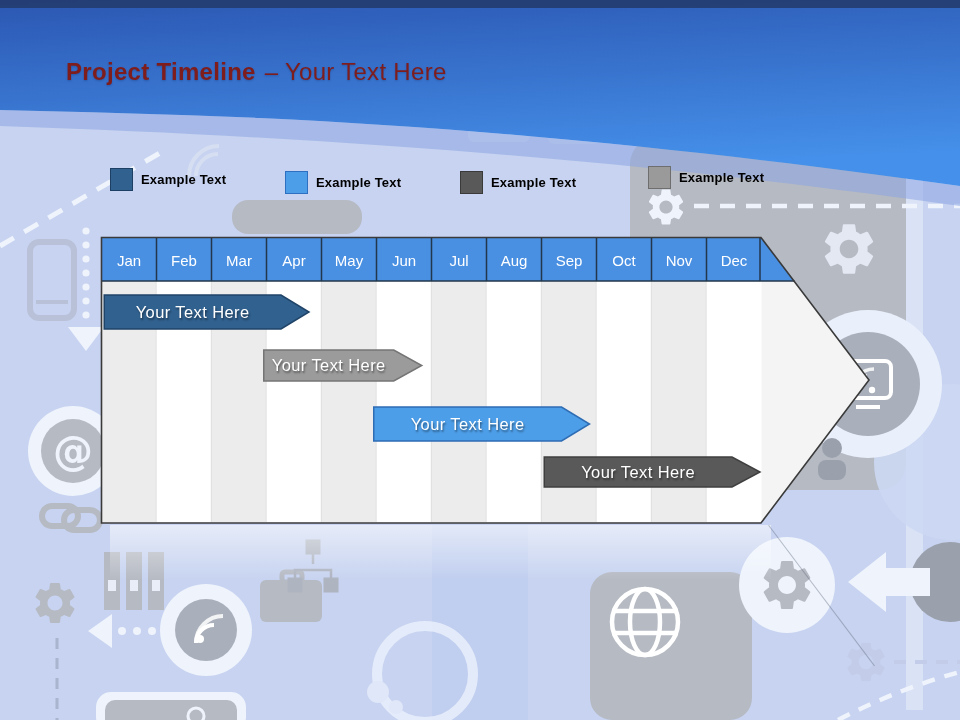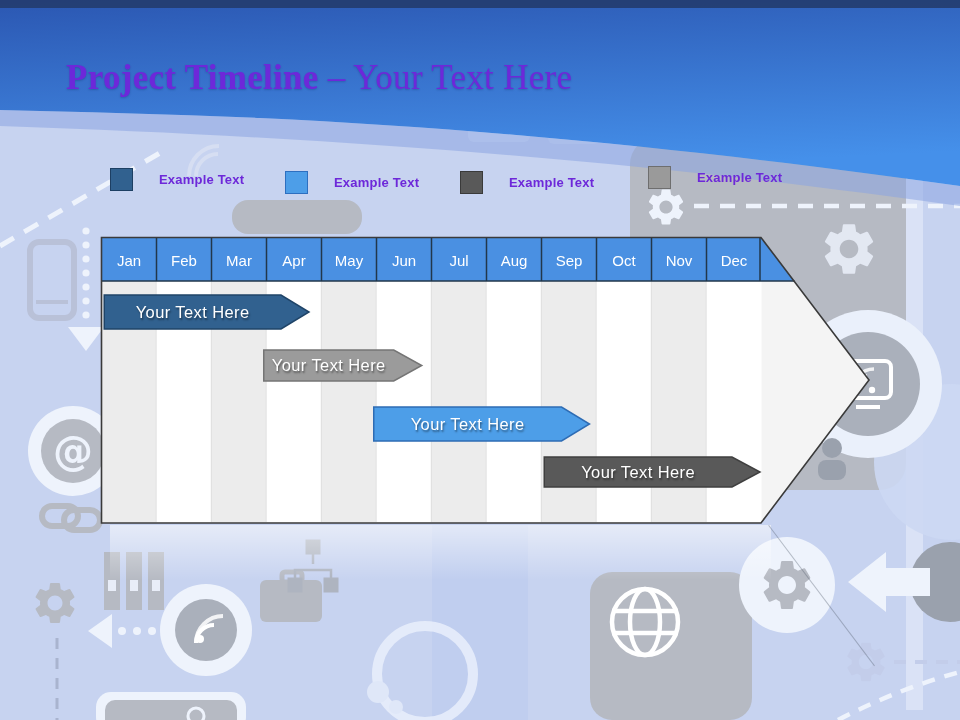--- a/index.html
+++ b/index.html
@@ -3,29 +3,29 @@
 <meta charset="utf-8">
 <style>
   html,body{margin:0;padding:0;}
   .slide{position:relative;width:960px;height:720px;overflow:hidden;background:#c7d3f0;
          font-family:"Liberation Sans",sans-serif;}
   svg{display:block;}
   .abs{position:absolute;}
 
   
   .header-curve{left:0;top:0;z-index:3;pointer-events:none;}
-  .title{left:66px;top:58px;z-index:4;color:#6d28d9;font-size:35px;letter-spacing:.3px;
-         text-shadow:0 1px 2px rgba(10,30,80,.25);white-space:nowrap;font-family:Liberation Serif, serif;}
+  .title{left:66px;top:58px;z-index:4;color:#7f1d1d;font-size:24px;letter-spacing:.3px;
+         text-shadow:0 1px 2px rgba(10,30,80,.25);white-space:nowrap;}
   .title .b{font-weight:bold;}
   .title .r{font-weight:normal;margin-left:9px;}
 
   
   .legend-item{position:absolute;display:flex;align-items:center;z-index:5;}
   .legend-swatch{width:23px;height:23px;border:1.5px solid #444;box-sizing:border-box;flex:0 0 auto;}
-  .legend-label{margin-left:26px;font-size:13px;font-weight:bold;color:#6d28d9;letter-spacing:.2px;}
+  .legend-label{margin-left:8px;font-size:13px;font-weight:bold;color:#000000;letter-spacing:.2px;}
   .legend-item:nth-child(1){left:110px;top:168px;}
   .legend-item:nth-child(2){left:285px;top:171px;}
   .legend-item:nth-child(3){left:460px;top:171px;}
   .legend-item:nth-child(4){left:648px;top:166px;}
 
   
   .timeline-wrap{left:100px;top:236px;z-index:6;}
   .month-label{font-size:15px;fill:#ffffff;}
   .bar-label{font-size:16.5px;fill:#ffffff;letter-spacing:.4px;text-shadow:1px 2px 2px rgba(0,0,0,.45);}
 

